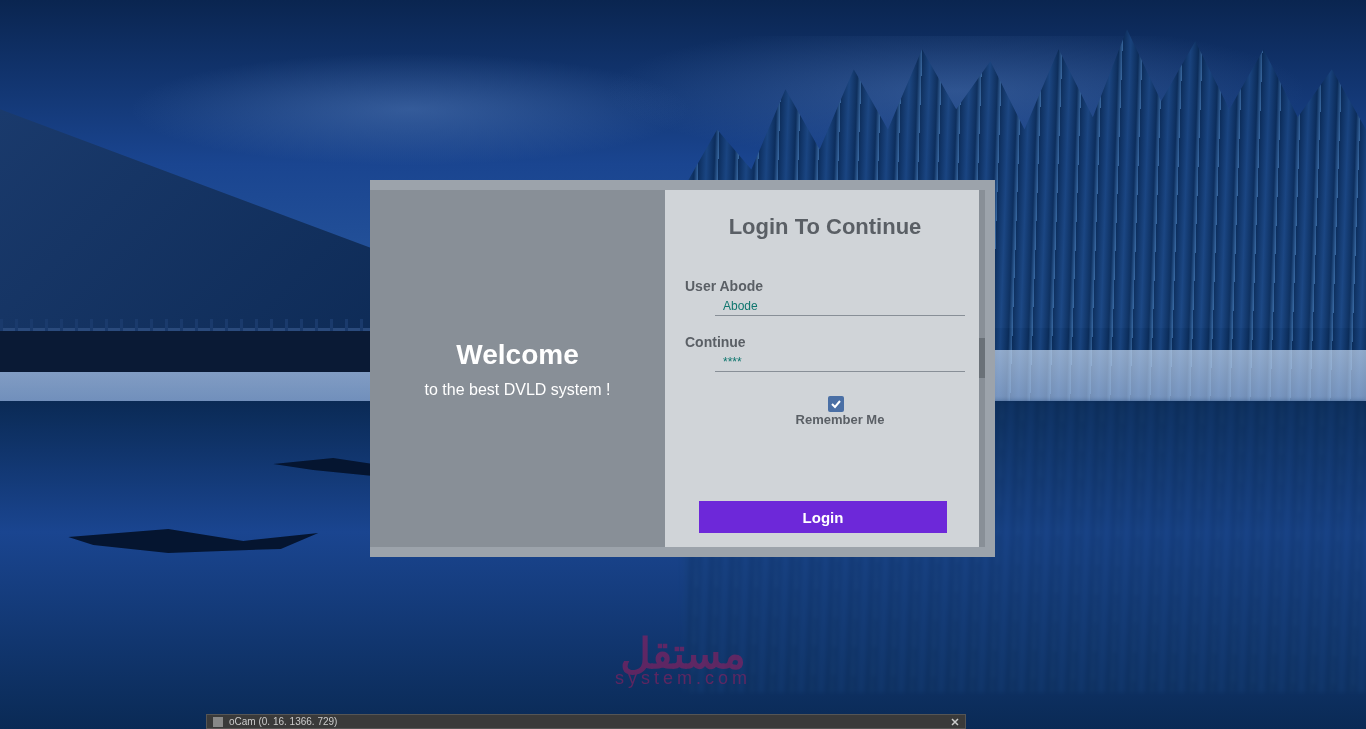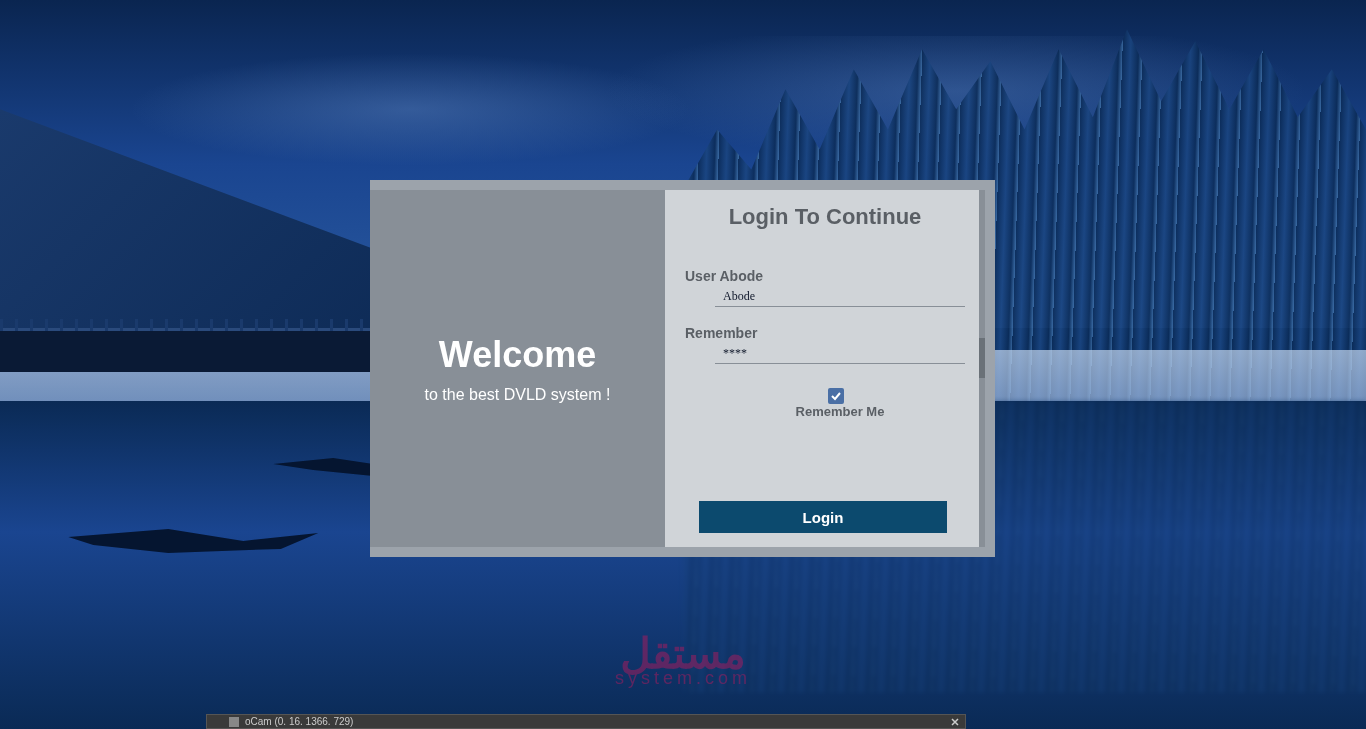--- a/index.html
+++ b/index.html
@@ -181,36 +181,36 @@
   background: #888f97;
   display: flex;
   flex-direction: column;
   justify-content: center;
   align-items: center;
   color: #fff;
   margin: 10px 0 10px 0;
 }
 
 .dialog-left .welcome-title {
-  font-size: 36px;
+  font-size: 28px;
   font-weight: 600;
   margin-bottom: 10px;
   text-align: right;
 }
 
 .dialog-left .welcome-sub {
   font-size: 16px;
   font-weight: 500;
 }
 
 .dialog-right {
   flex: 1;
   background: #d0d4d8;
   margin: 10px 10px 10px 0;
-  padding: 14px 20px 16px 20px;
+  padding: 24px 20px 16px 20px;
   display: flex;
   flex-direction: column;
   position: relative;
 }
 
 .login-title {
   text-align: center;
   font-size: 22px;
   font-weight: 600;
   color: #5a5f65;
@@ -229,24 +229,23 @@
 }
 
 .field-input {
   width: 250px;
   margin-left: 30px;
   border: none;
   border-bottom: 1px solid #888f97;
   background: transparent;
   padding: 2px 4px;
   font-size: 12px;
-  color: #0f172a;
+  color: #0f766e;
   text-align: left;
   outline: none;
-  font-family: Liberation Serif, serif;
 }
 
 .field-input.centered {
   text-align: left;
   padding-left: 8px;
 }
 
 .remember-row {
   display: flex;
   align-items: center;
@@ -277,21 +276,21 @@
   font-weight: 600;
   color: #5a5f65;
 }
 
 .login-button {
   position: absolute;
   bottom: 14px;
   left: 34px;
   width: 248px;
   height: 32px;
-  background: #0c4a6e;
+  background: #6d28d9;
   color: #fff;
   border: none;
   font-size: 15px;
   font-weight: 600;
   cursor: pointer;
 }
 
 .dialog-scrollbar {
   position: absolute;
   right: 0;
@@ -314,21 +313,21 @@
 .taskbar-item {
   position: absolute;
   bottom: 0;
   left: 206px;
   width: 760px;
   height: 15px;
   background: #3a3a3a;
   border: 1px solid #555;
   display: flex;
   align-items: center;
-  padding: 0 22px;
+  padding: 0 6px;
   color: #ccc;
   font-size: 10px;
   font-family: Tahoma, sans-serif;
 }
 
 .taskbar-icon {
   width: 10px;
   height: 10px;
   background: #888;
   margin-right: 6px;
@@ -374,21 +373,21 @@
   </div>
   <div class="dialog-right">
     <div class="login-title">Login To Continue</div>
 
     <div class="field-group">
       <div class="field-label">User Abode</div>
       <input class="field-input centered" type="text" value="Abode" style="">
     </div>
 
     <div class="field-group">
-      <div class="field-label">Remember</div>
+      <div class="field-label">Continue</div>
       <input class="field-input centered" type="text" value="****" style="">
     </div>
 
     <div class="remember-row">
       <div class="remember-check">
         <svg viewBox="0 0 12 12">
           <path d="M2 6 L5 9 L10 3" stroke="#fff" stroke-width="2" fill="none"></path>
         </svg>
       </div>
       <span class="remember-label">Remember Me</span>

